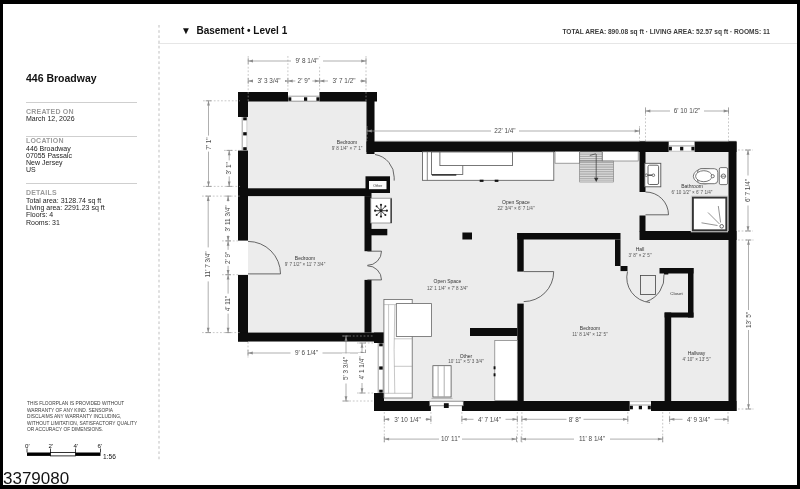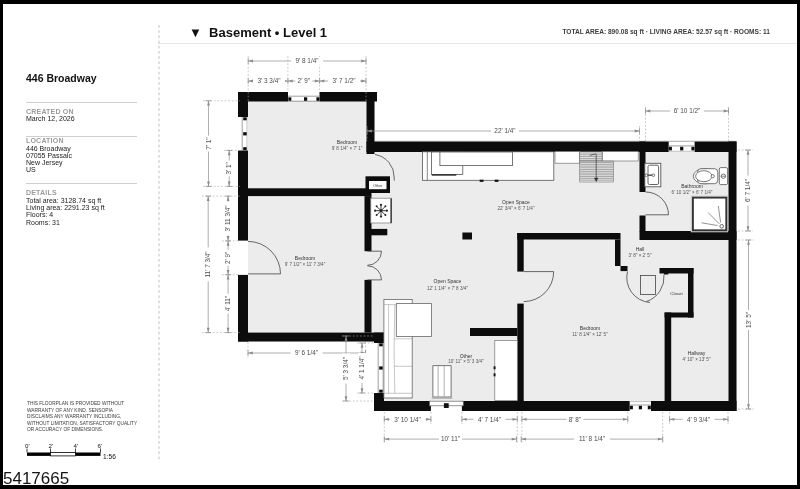--- a/index.html
+++ b/index.html
@@ -54,23 +54,23 @@
       <line x1="50.5" y1="448.5" x2="50.5" y2="452.5"></line>
       <line x1="75.5" y1="448.5" x2="75.5" y2="452.5"></line>
       <line x1="100.5" y1="448.5" x2="100.5" y2="452.5"></line>
   </g>
   <rect x="27" y="452.5" width="23.5" height="3.4" fill="#000"></rect>
   <rect x="50.5" y="452.5" width="25" height="3.4" fill="#fff" stroke="#000" stroke-width="0.8"></rect>
   <rect x="75.5" y="452.5" width="25" height="3.4" fill="#000"></rect>
   <text x="103" y="459" font-family="Liberation Sans, sans-serif" font-size="6.6" fill="#111">1:56</text>
 </svg>
 
-<div class="abs" style="left:3px;top:468.5px;font-size:17px;color:#141414;">5417665</div>
-
-<div class="abs" style="left:181px;top:25px;font-size:13px;font-weight:bold;color:#111;margin-left:8px;">▼&nbsp; Basement • Level 1</div>
+<div class="abs" style="left:3px;top:468.5px;font-size:17px;color:#141414;">3379080</div>
+
+<div class="abs" style="left:181px;top:25px;font-size:10px;font-weight:bold;color:#111;">▼&nbsp; Basement • Level 1</div>
 
 <div class="abs" style="left:370px;top:27.5px;width:400px;text-align:right;font-size:6.6px;color:#3c3c3c;font-weight:bold;">TOTAL AREA: 890.08 sq ft · LIVING AREA: 52.57 sq ft · ROOMS: 11</div>
 
 <div class="abs" style="left:158px;top:42.5px;width:639px;height:1px;background:#e6e6e6;"></div>
 
 <svg class="abs" style="left:155px;top:0;" width="10" height="489" viewBox="0 0 10 489">
   <line x1="4" y1="25" x2="4" y2="461" stroke="#b8b8b8" stroke-width="0.9" stroke-dasharray="2.6,2.6"></line>
 </svg>
 
 <svg id="plan" class="abs" style="left:0;top:0;" width="800" height="489" viewBox="0 0 800 489">

